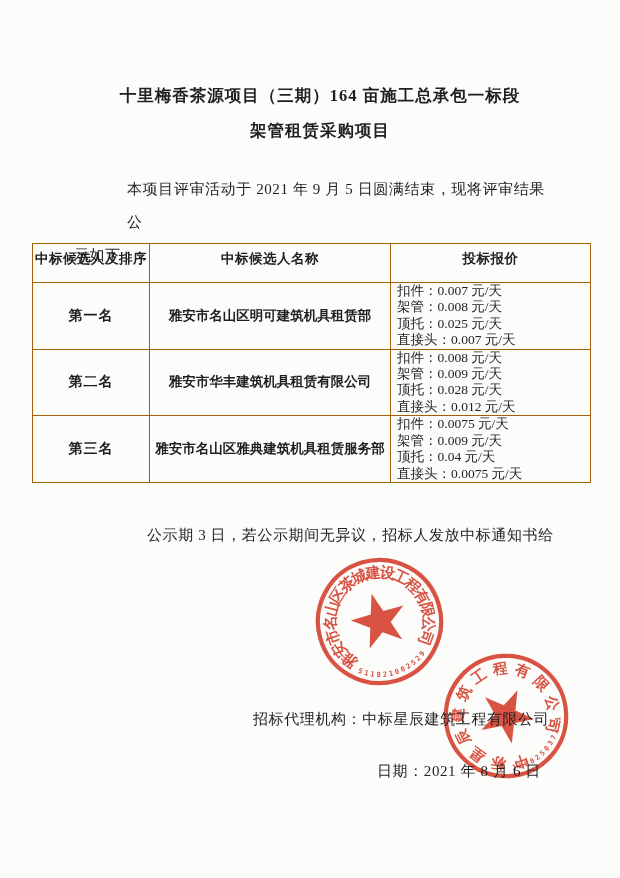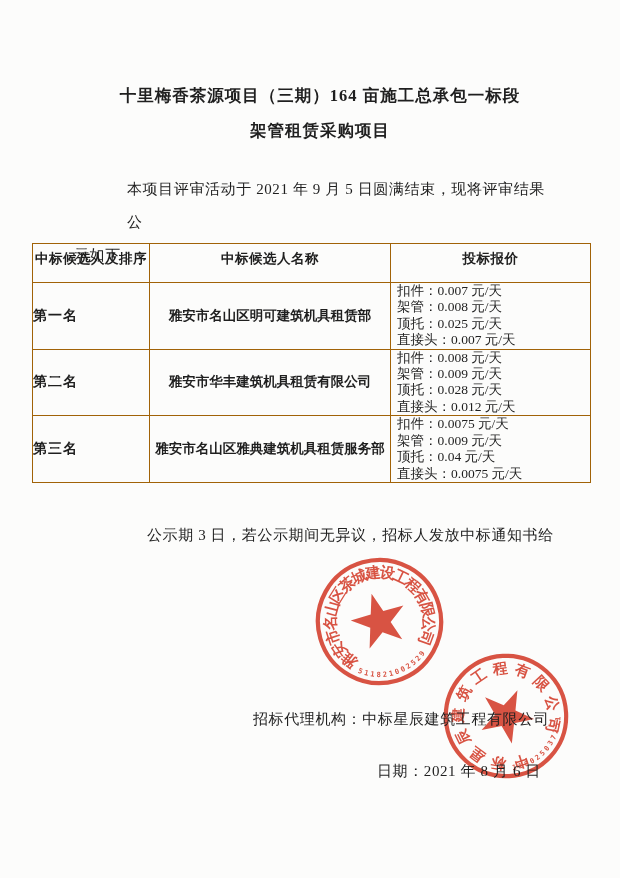--- a/index.html
+++ b/index.html
@@ -38,21 +38,21 @@
     overflow:hidden;
   }
   .doc-table th{
     font-weight:600;vertical-align:top;padding-top:6px;
     letter-spacing:0.5px;
   }
   tr.hdr{height:39px;}
   tr.r1{height:66px;}
   tr.r2{height:66px;}
   tr.r3{height:67px;}
-  td.rank{text-align:left;vertical-align:middle;font-weight:600;font-size:14px;letter-spacing:1px;}
+  td.rank{text-align:center;vertical-align:middle;font-weight:600;font-size:14px;letter-spacing:1px;}
   td.company{text-align:center;vertical-align:middle;font-weight:600;font-size:13.5px;white-space:nowrap;}
   td.prices{vertical-align:middle;}
   .price-line{line-height:16.4px;padding-left:6px;font-size:13.5px;font-weight:500;white-space:nowrap;}
   .sig{font-size:15px;letter-spacing:0.6px;white-space:nowrap;z-index:3;}
   .sig-tenderer{top:625px;left:240px;}
   .sig-agency{top:710px;left:253px;}
   .sig-date{top:762px;left:377px;}
   .stamp{
     z-index:1;
     opacity:0.88;

